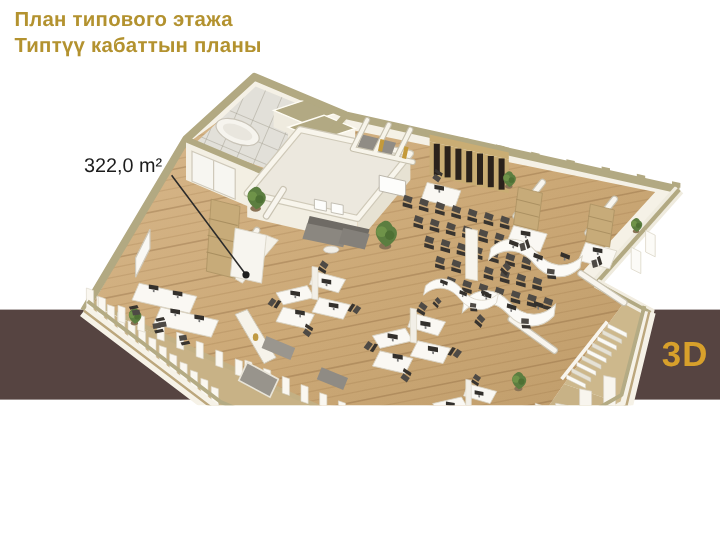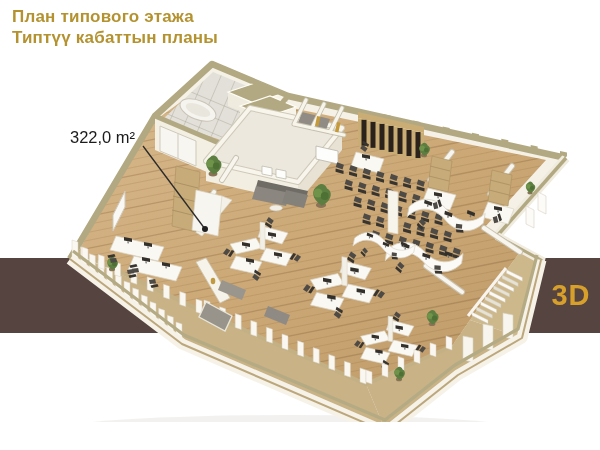--- a/index.html
+++ b/index.html
@@ -1,16 +1,16 @@
 <!DOCTYPE html>
 <html><head>
 <meta charset="utf-8">
 <style>
   html,body{margin:0;padding:0;background:#ffffff;}
-  .stage{position:relative;width:600px;height:422px;overflow:hidden;background:#fff;
+  .stage{position:relative;width:600px;height:338px;overflow:hidden;background:#fff;
          font-family:"Liberation Sans", sans-serif;}
   svg{display:block;}
   text{font-family:"Liberation Sans", sans-serif;}
   .title-line{font-weight:bold;font-size:17px;letter-spacing:.2px;}
   .area-label{font-size:16.5px;fill:#1c1c1c;}
   .banner-text{font-weight:bold;font-size:29px;letter-spacing:1px;}
 </style>
 </head>
 <body>
 

